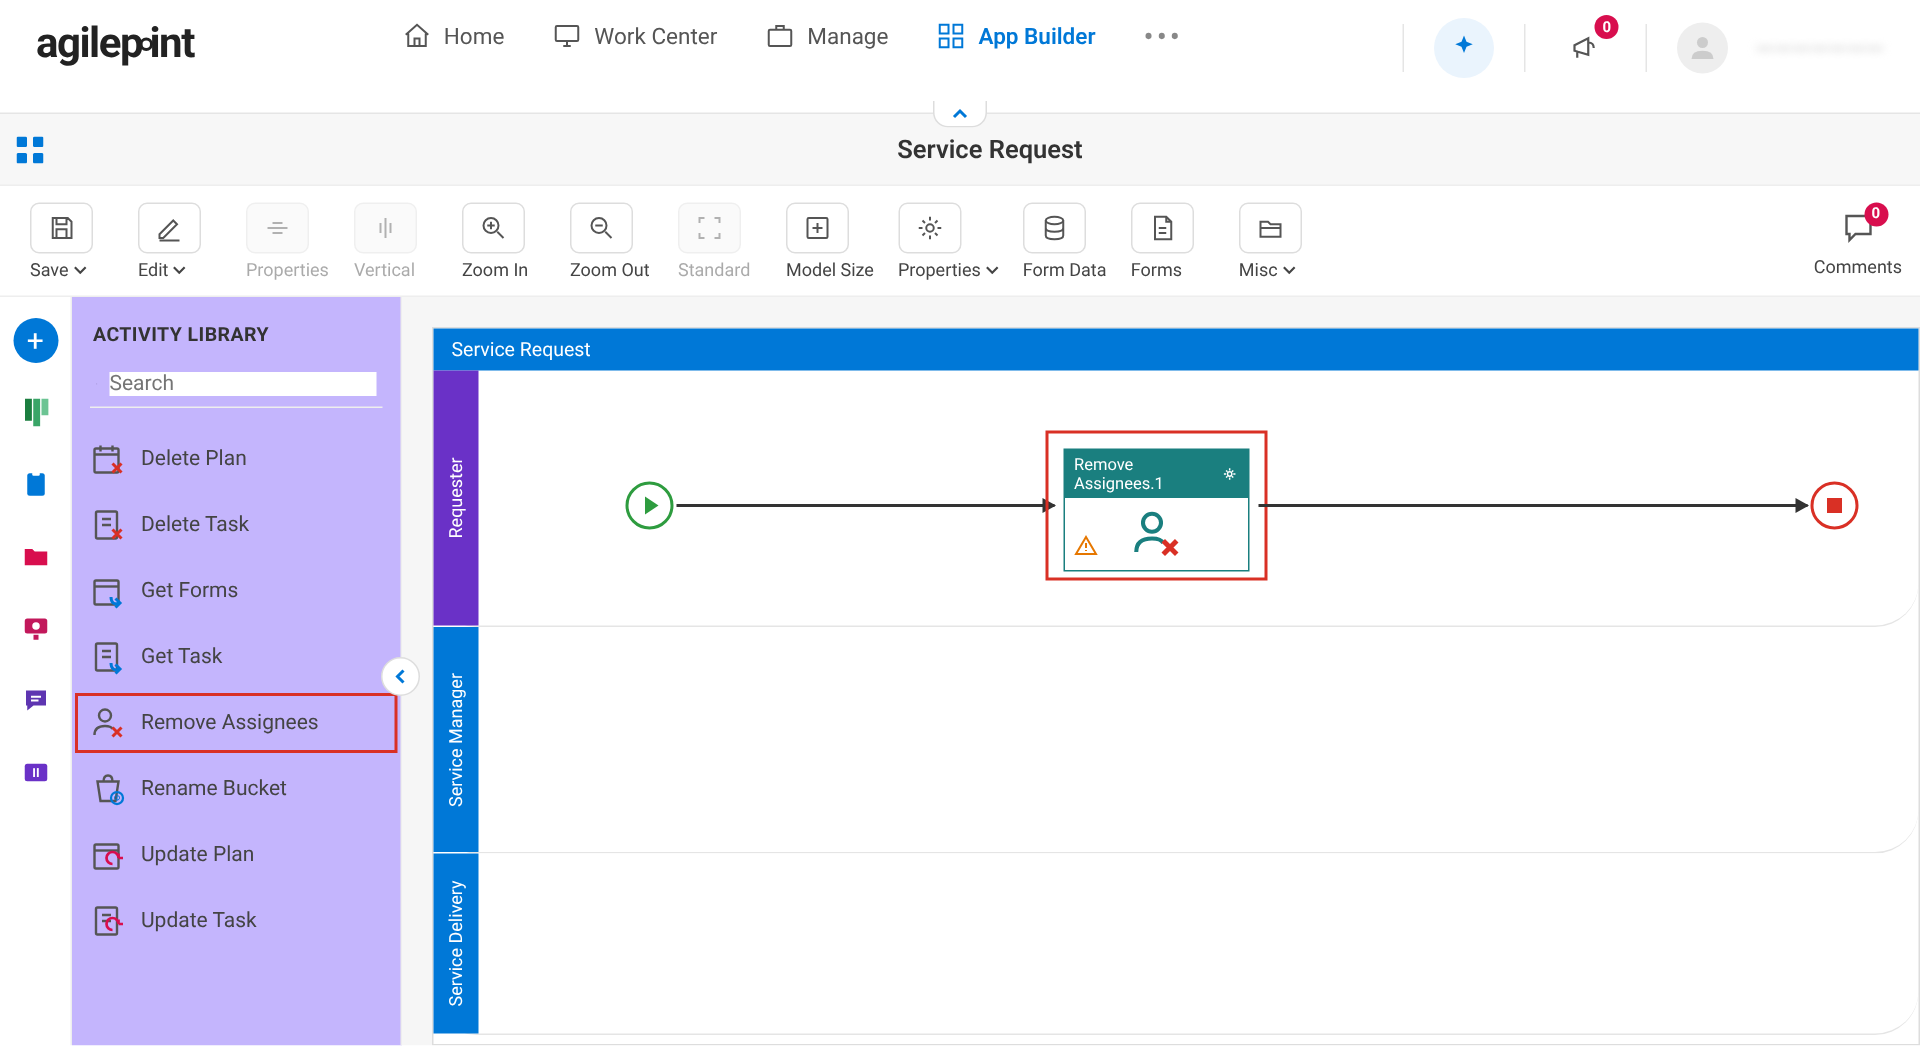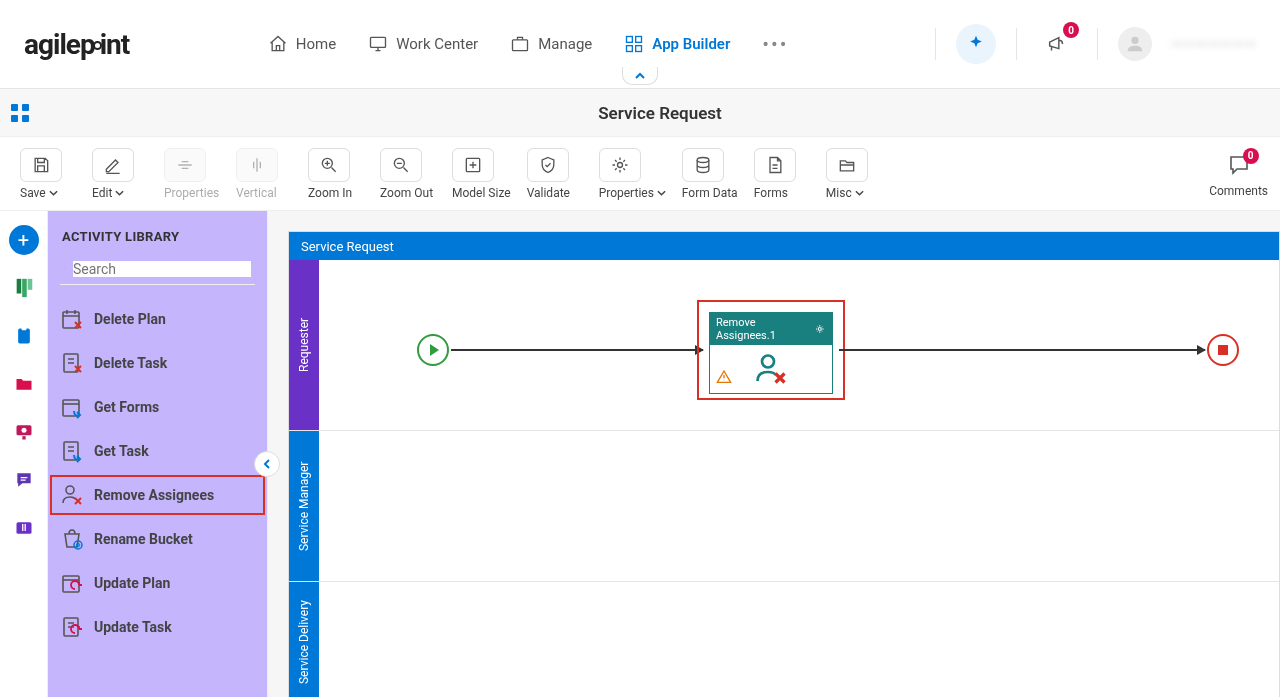--- a/index.html
+++ b/index.html
@@ -1,19 +1,19 @@
 <!DOCTYPE html>
 <html><head>
 <meta charset="utf-8">
 <style>
 * { margin: 0; padding: 0; box-sizing: border-box; font-family: -apple-system, BlinkMacSystemFont, "Segoe UI", Roboto, Arial, sans-serif; }
 body { width: 1280px; height: 697px; overflow: hidden; background: #fff; color: #333; }
 
 
-.topnav { height: 89px; display: flex; align-items: center; padding: 0 24px; border-bottom: 1px solid #e5e5e5; }
+.topnav { height: 76px; display: flex; align-items: flex-start; padding: 12px 24px; border-bottom: 1px solid #e5e5e5; }
 .logo { font-size: 28px; font-weight: 700; letter-spacing: -1px; color: #222; }
 .logo-dot { display: inline-block; width: 9px; height: 9px; border: 2.5px solid #222; border-radius: 50%; position: relative; top: -4px; margin: 0 -2px; }
 .nav-center { flex: 1; display: flex; justify-content: center; gap: 32px; align-items: center; }
 .nav-item { display: flex; align-items: center; gap: 8px; font-size: 15px; color: #555; cursor: pointer; }
 .nav-item.active { color: #0078d7; font-weight: 600; }
 .nav-icon { width: 20px; height: 20px; }
 .nav-more { font-size: 20px; color: #888; cursor: pointer; letter-spacing: 2px; }
 .nav-right { display: flex; align-items: center; gap: 12px; }
 .nav-divider { width: 1px; height: 32px; background: #e5e5e5; margin: 0 8px; }
 .icon-btn { width: 40px; height: 40px; border-radius: 50%; display: flex; align-items: center; justify-content: center; cursor: pointer; position: relative; }
@@ -48,32 +48,32 @@
 .rail { width: 48px; background: #fff; border-right: 1px solid #eee; display: flex; flex-direction: column; align-items: center; padding-top: 14px; gap: 18px; }
 .rail-btn { width: 30px; height: 30px; border-radius: 6px; display: flex; align-items: center; justify-content: center; cursor: pointer; }
 .rail-add { width: 30px; height: 30px; border-radius: 50%; background: #0078d7; color: #fff; font-size: 20px; display: flex; align-items: center; justify-content: center; cursor: pointer; }
 
 
 .library { width: 220px; background: #c4b5fd; border-right: 1px solid #eee; display: flex; flex-direction: column; position: relative; }
 .lib-header { padding: 18px 14px 10px; font-size: 13px; font-weight: 700; color: #333; letter-spacing: 0.3px; }
 .lib-search { margin: 0 12px 8px; display: flex; align-items: center; gap: 8px; padding: 6px 4px; border-bottom: 1px solid #eee; }
 .lib-search input { border: none; outline: none; font-size: 14px; flex: 1; color: #333; }
 .lib-list { flex: 1; overflow-y: auto; padding: 4px 0; }
-.lib-item { display: flex; align-items: center; gap: 10px; padding: 10px 12px; font-size: 14px; color: #444; cursor: grab; font-weight: bold; }
+.lib-item { display: flex; align-items: center; gap: 10px; padding: 10px 12px; font-size: 14px; color: #444; cursor: grab; }
 .lib-item.selected { outline: 2px solid #d93025; outline-offset: -4px; }
 .lib-item-icon { width: 24px; height: 24px; display: flex; align-items: center; justify-content: center; flex-shrink: 0; }
 .lib-item-label { line-height: 1.2; }
 .lib-collapse { position: absolute; right: -13px; top: 240px; width: 26px; height: 26px; border-radius: 50%; background: #fff; border: 1px solid #ddd; display: flex; align-items: center; justify-content: center; cursor: pointer; z-index: 10; }
 
 
 .canvas-wrap { flex: 1; background: #f6f6f6; padding: 20px 0 0 20px; overflow: hidden; }
 .canvas { background: #fff; border: 1px solid #ddd; position: relative; height: 100%; }
 .canvas-header { height: 28px; background: #0078d7; color: #fff; font-size: 13px; display: flex; align-items: center; padding: 0 12px; }
 .swimlanes { position: relative; }
-.lane { display: flex; border-bottom: 1px solid #e5e5e5; }
+.lane { display: flex; border-bottom: 1px solid #e5e5e5; border-radius: 29px; }
 .lane-label { width: 30px; background: #6a31c7; color: #fff; writing-mode: vertical-rl; transform: rotate(180deg); text-align: center; font-size: 12px; padding: 8px 0; display: flex; align-items: center; justify-content: center; }
 .lane:nth-child(2) .lane-label { background: #0078d7; }
 .lane:nth-child(3) .lane-label { background: #0078d7; }
 .lane-body { flex: 1; position: relative; height: 170px; }
 .lane:nth-child(2) .lane-body { height: 150px; }
 .lane:nth-child(3) .lane-body { height: 120px; }
 
 
 .start-node { position: absolute; left: 98px; top: 74px; width: 32px; height: 32px; border: 2px solid #2e9c3f; border-radius: 50%; display: flex; align-items: center; justify-content: center; }
 .start-node::after { content: ""; display: block; width: 0; height: 0; border-left: 9px solid #2e9c3f; border-top: 6px solid transparent; border-bottom: 6px solid transparent; margin-left: 2px; }
@@ -238,39 +238,39 @@
     <div class="tool-icon-box">
         <svg width="20" height="20" viewBox="0 0 24 24">
           <circle class="stroke" cx="10" cy="10" r="6"></circle>
           <path class="stroke" d="M15 15 L20 20 M7 10 H13"></path>
         </svg>
       </div>
     <div class="tool-label">
         <span>Zoom Out</span>
       </div>
   </div>
+  <div class="tool-btn disabled">
+    <div class="tool-icon-box">
+        <svg width="20" height="20" viewBox="0 0 24 24">
+          <path class="stroke" d="M4 8 V4 H8 M16 4 H20 V8 M20 16 V20 H16 M8 20 H4 V16"></path>
+        </svg>
+      </div>
+    <div class="tool-label">
+        <span>Standard</span>
+      </div>
+  </div>
   <div class="tool-btn">
     <div class="tool-icon-box">
         <svg width="20" height="20" viewBox="0 0 24 24">
           <rect class="stroke" x="4" y="4" width="16" height="16" rx="1"></rect>
           <path class="stroke" d="M8 12 H16 M12 8 V16"></path>
         </svg>
       </div>
     <div class="tool-label">
         <span>Model Size</span>
-      </div>
-  </div>
-  <div class="tool-btn">
-    <div class="tool-icon-box">
-        <svg width="20" height="20" viewBox="0 0 24 24">
-          <path class="stroke" d="M12 3 L19 6 V11 Q19 18 12 21 Q5 18 5 11 V6 Z M9 12 L11 14 L15 10"></path>
-        </svg>
-      </div>
-    <div class="tool-label">
-        <span>Validate</span>
       </div>
   </div>
   <div class="tool-btn">
     <div class="tool-icon-box">
         <svg width="20" height="20" viewBox="0 0 24 24">
           <circle class="stroke" cx="12" cy="12" r="3"></circle>
           <path class="stroke" d="M12 3 V6 M12 18 V21 M3 12 H6 M18 12 H21 M6 6 L8 8 M16 16 L18 18 M18 6 L16 8 M8 16 L6 18"></path>
         </svg>
       </div>
     <div class="tool-label">

